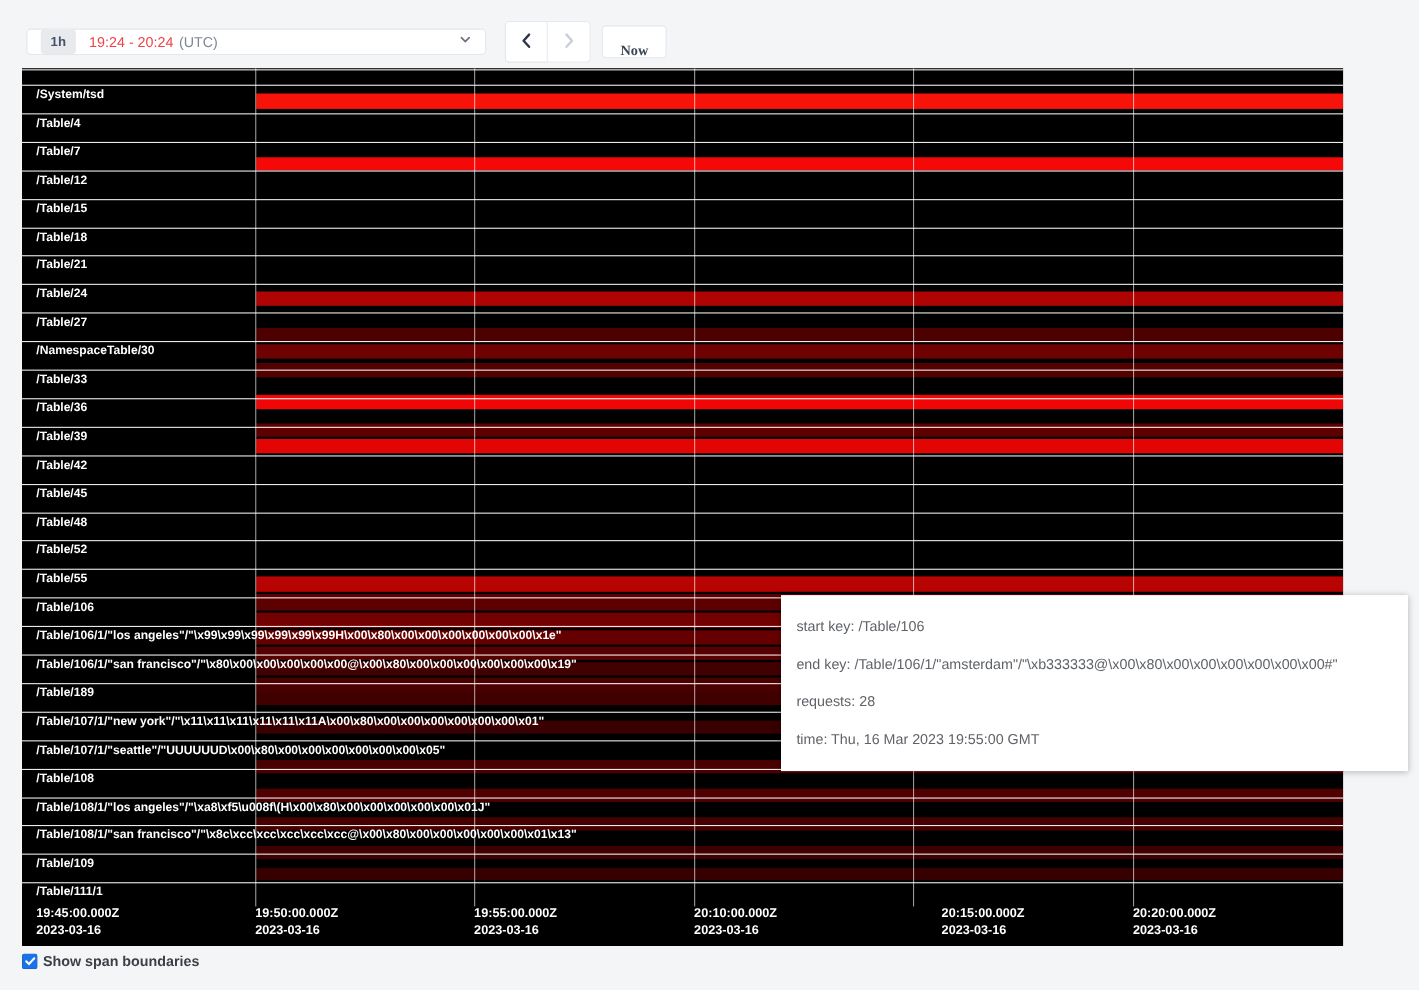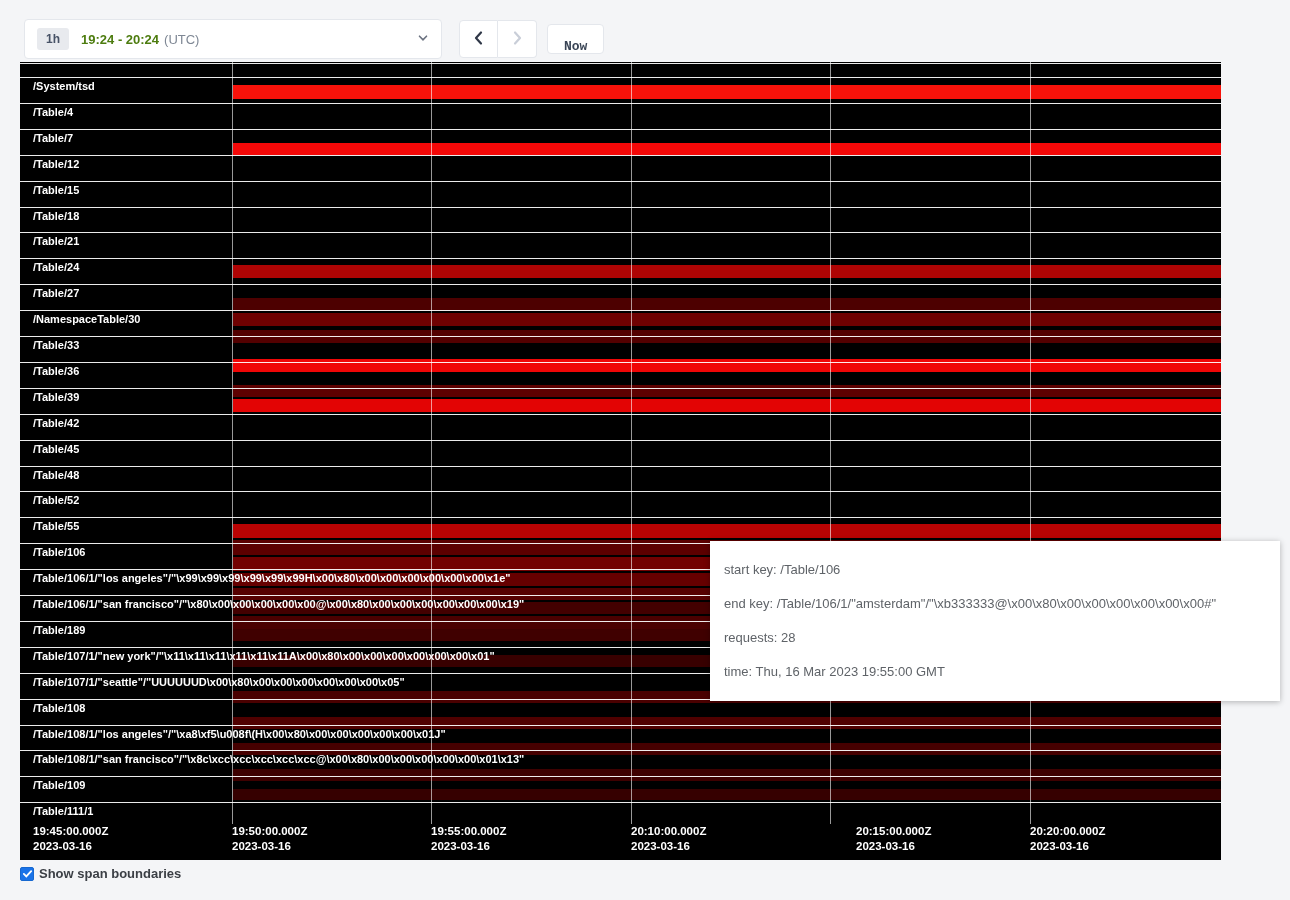--- a/index.html
+++ b/index.html
@@ -8,43 +8,43 @@
     width: 1290px; height: 900px;
     background: #f4f5f7;
     font-family: "Liberation Sans", sans-serif;
     position: relative;
     overflow: hidden;
   }
 
   
   .toolbar { position: absolute; top: 19px; left: 24px; display: flex; align-items: center; }
   .time-picker {
-    width: 418px; height: 40px; background: #fff;
+    width: 418px; height: 24px; background: #fff;
     border: 1px solid #e4e7ec; border-radius: 4px;
     display: flex; align-items: center; padding: 0 12px; cursor: pointer;
   }
   .badge {
     background: #e8eaee; color: #475266; font-size: 12px; font-weight: 700;
     padding: 4px 9px; border-radius: 3px; margin-right: 12px;
   }
-  .range { font-size: 13px; font-weight: 700; color: #4d7c0f; text-align: center; }
+  .range { font-size: 13px; font-weight: 400; color: #ef4444; text-align: center; }
   .tz { font-size: 13px; color: #7e8794; margin-left: 5px; }
   .spacer { flex: 1; }
   .btn-group { display: flex; margin-left: 17px; }
   .btn-group button {
     width: 39px; height: 38px; background: #fff; border: 1px solid #e4e7ec;
     display: flex; align-items: center; justify-content: center; padding: 0; cursor: pointer;
   }
   .btn-group button:first-child { border-radius: 4px 0 0 4px; }
   .btn-group button:last-child { border-radius: 0 4px 4px 0; border-left: none; }
   .now-btn {
     margin-left: 10px; height: 20px; padding: 14px 16px; background: #fff;
     border: 1px solid #e4e7ec; border-radius: 4px;
     font-size: 13px; font-weight: 700; color: #394455; cursor: pointer;
-    font-family: Liberation Mono, monospace;
+    font-family: Liberation Serif, serif;
   }
 
   
   #kv-canvas {
     position: absolute; left: 20px; top: 62px; width: 1201px; height: 798px;
     background: #000; overflow: hidden; cursor: crosshair;
   }
   .row-line { position: absolute; left: 0; right: 0; height: 1px; background: rgba(255,255,255,0.92); z-index: 3; }
   .gridline { position: absolute; top: 0; width: 1px; background: rgba(255,255,255,0.6); z-index: 3; }
   .band { position: absolute; right: 0; z-index: 1; }

